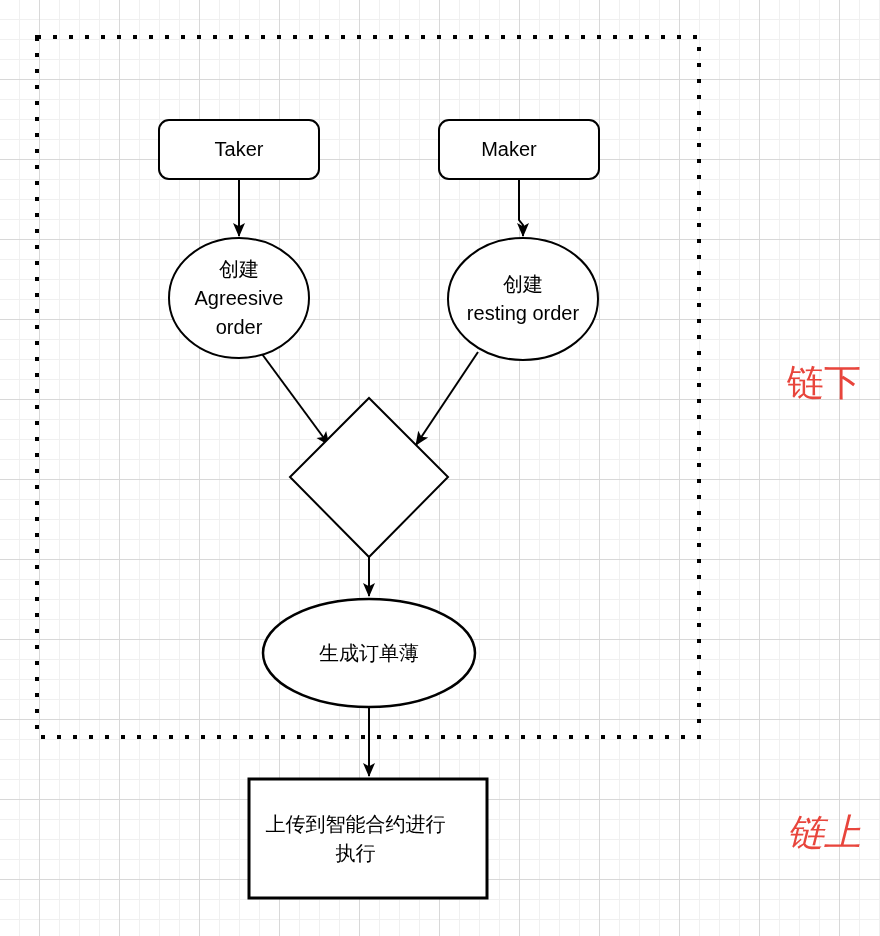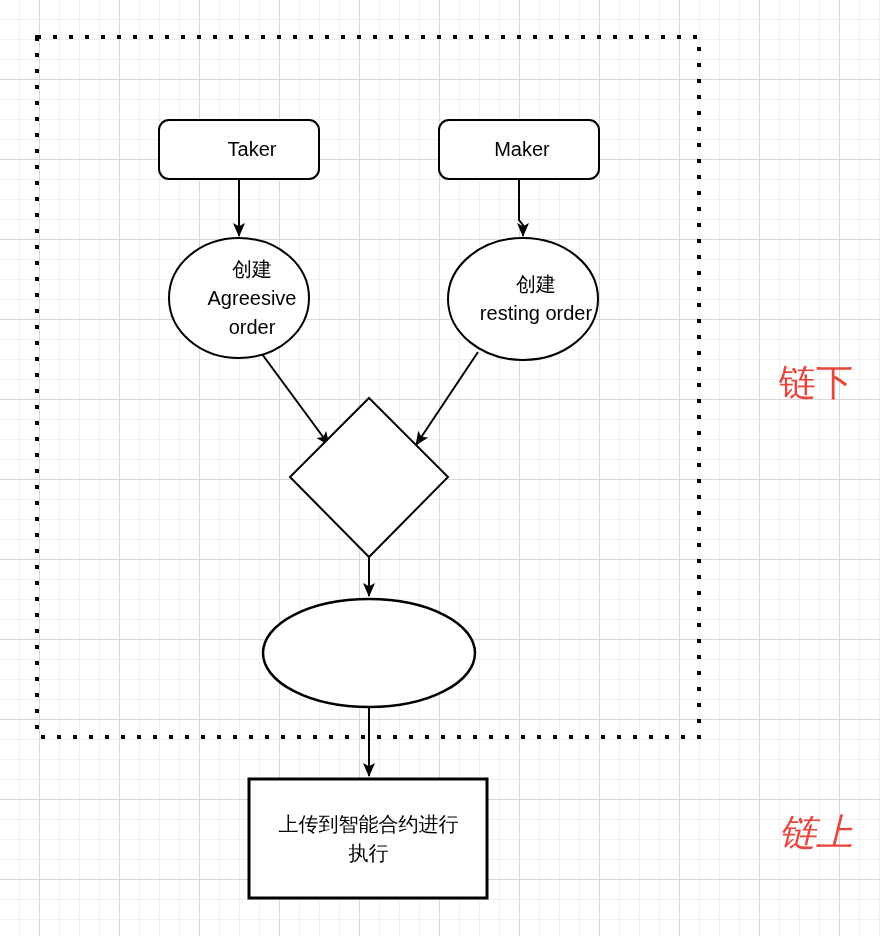--- a/index.html
+++ b/index.html
@@ -30,36 +30,36 @@
     position: absolute;
     display: flex;
     align-items: center;
     justify-content: center;
     text-align: center;
     white-space: pre-line;
     font-size: 20px;
     line-height: 29px;
     color: #000000;
     pointer-events: none;
-    padding-left: 13px;
   }
   .lbl-taker     { left: 159px; top: 120px; width: 160px; height: 59px; }
   .lbl-maker     { left: 439px; top: 120px; width: 140px; height: 59px; }
   .lbl-aggressive{ left: 169px; top: 238px; width: 140px; height: 120px; }
   .lbl-resting   { left: 446px; top: 238px; width: 154px; height: 122px; }
   .lbl-engine    { left: 290px; top: 398px; width: 158px; height: 159px; }
   .lbl-orderbook { left: 263px; top: 599px; width: 212px; height: 108px; }
   .lbl-upload    { left: 249px; top: 779px; width: 213px; height: 119px; }
 
   .zone-label {
     position: absolute;
     font-size: 37px;
     line-height: 42px;
     color: #e8453c;
     white-space: nowrap;
+    padding-left: 8px;
   }
   .zone-offchain { left: 779px; top: 362px; }
   .zone-onchain  { left: 779px; top: 812px; font-style: italic; }
 </style>
 </head>
 <body>
 
 <div class="stage">
 
   <svg class="layer" viewBox="0 0 880 936">
@@ -87,19 +87,20 @@
     <rect x="249" y="779" width="238" height="119" fill="#ffffff" stroke="#000000" stroke-width="3"></rect>
   </svg>
 
   <div class="lbl lbl-taker">Taker</div>
   <div class="lbl lbl-maker">Maker</div>
   <div class="lbl lbl-aggressive">创建
 Agreesive
 order</div>
   <div class="lbl lbl-resting">创建
 resting order</div>
+  <div class="lbl lbl-orderbook">生成订单薄</div>
   <div class="lbl lbl-upload">上传到智能合约进行
 执行</div>
 
   <div class="zone-label zone-offchain">链下</div>
   <div class="zone-label zone-onchain">链上</div>
 
 </div>
 
 </body></html>

